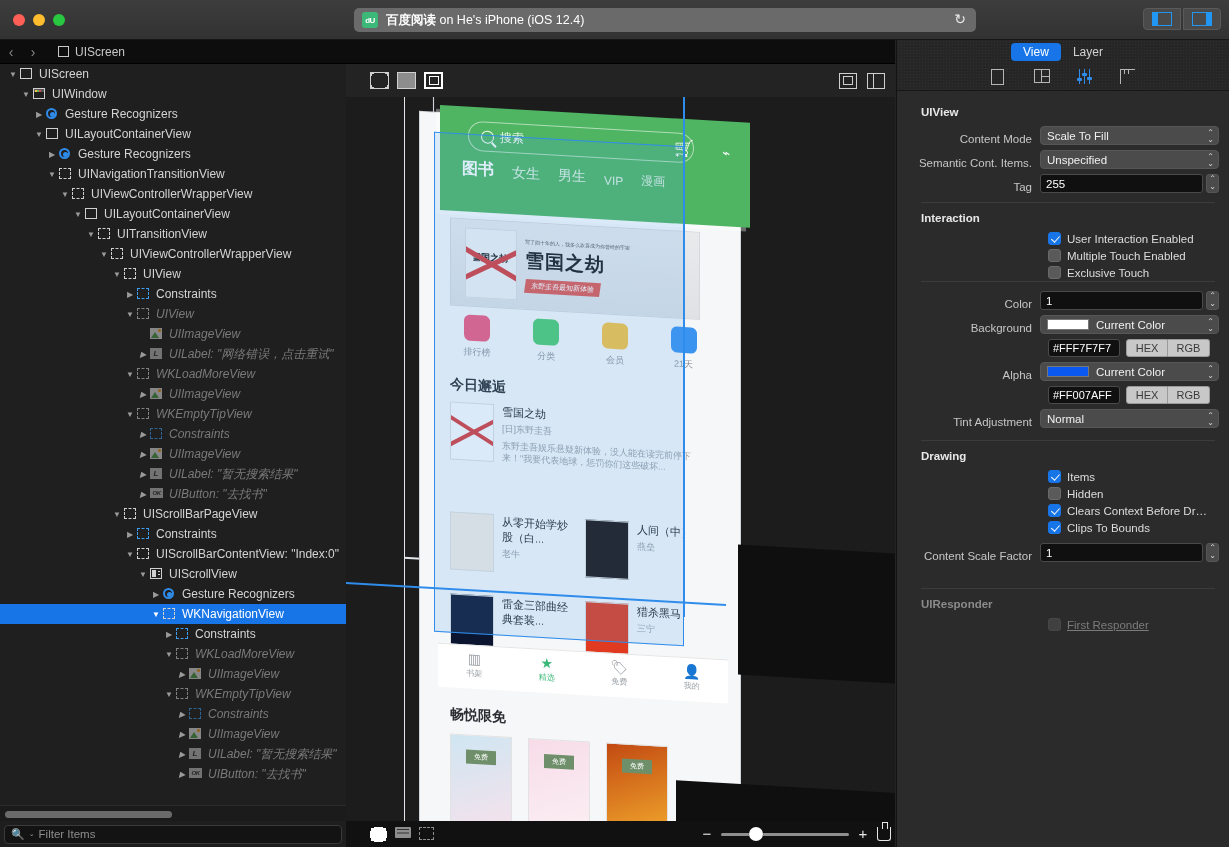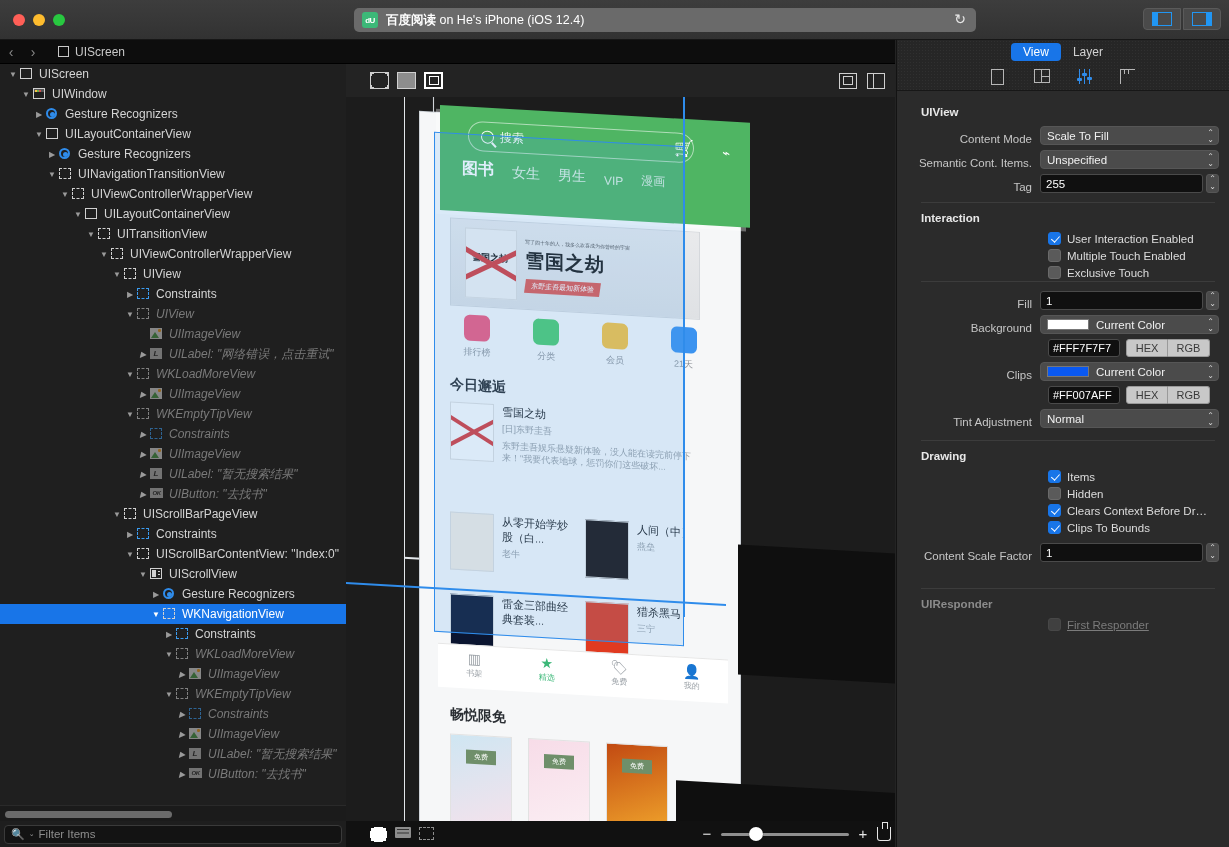--- a/index.html
+++ b/index.html
@@ -941,21 +941,21 @@
         <div class="cbl">Multiple Touch Enabled</div>
       </div>
       <div class="cbrow" style="margin-bottom:1px">
         <div class="cb"></div>
         <div class="cbl">Exclusive Touch</div>
       </div>
 
       <div class="divider" style="margin-top:2px"></div>
 
       <div class="frow">
-        <div class="flabel">Fill</div>
+        <div class="flabel">Color</div>
         <div class="fctl" style="display:flex">
           <div class="textfield" style="flex:1">1</div>
           <div class="stepper">⌃<br>⌄</div>
         </div>
       </div>
 
       <div class="frow">
         <div class="flabel">Background</div>
         <div class="fctl">
             <div class="popup">
@@ -971,21 +971,21 @@
 
       <div class="hexrow">
         <div class="hexfield">#FFF7F7F7</div>
         <div class="segmode">
           <div>HEX</div>
           <div>RGB</div>
         </div>
       </div>
 
       <div class="frow">
-        <div class="flabel">Clips</div>
+        <div class="flabel">Alpha</div>
         <div class="fctl">
             <div class="popup">
           <span class="swatch" style="background:#0a58f0"></span>
           <span>Current Color</span>
           <span class="ar">
                 <span>⌃</span>
                 <span>⌄</span>
               </span>
         </div>
           </div>

